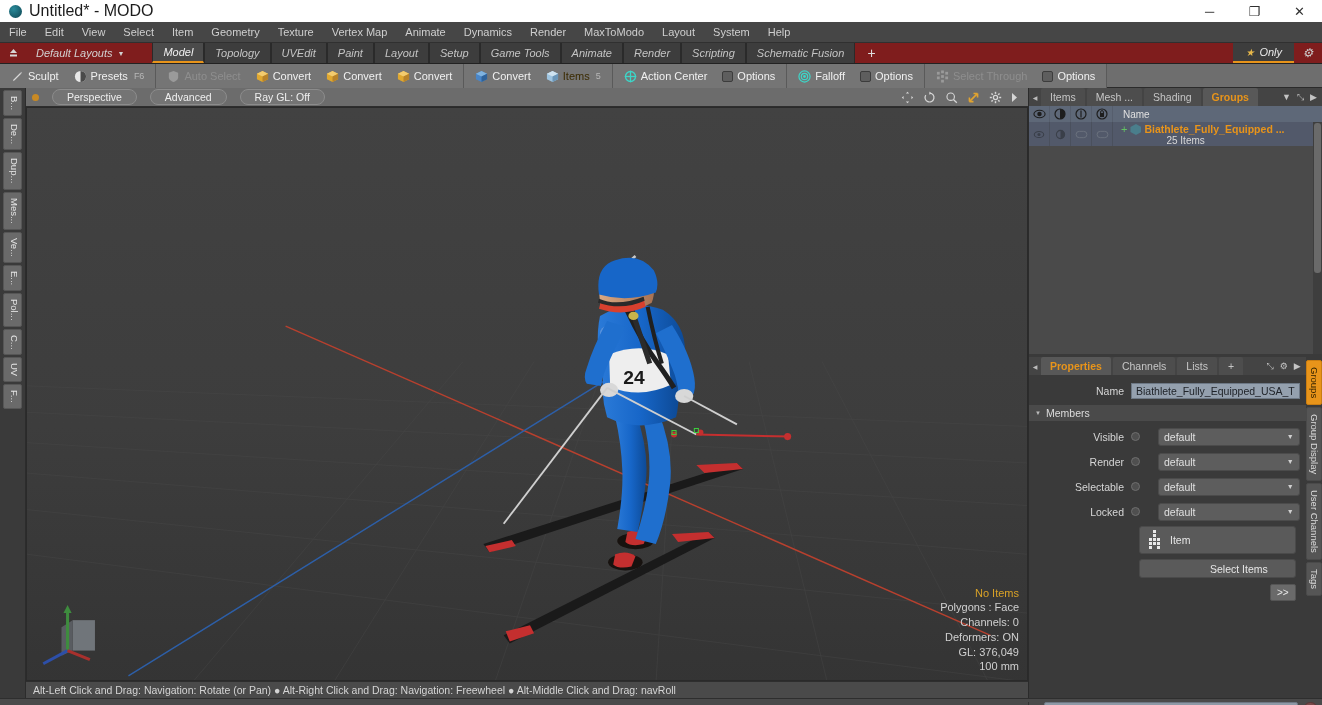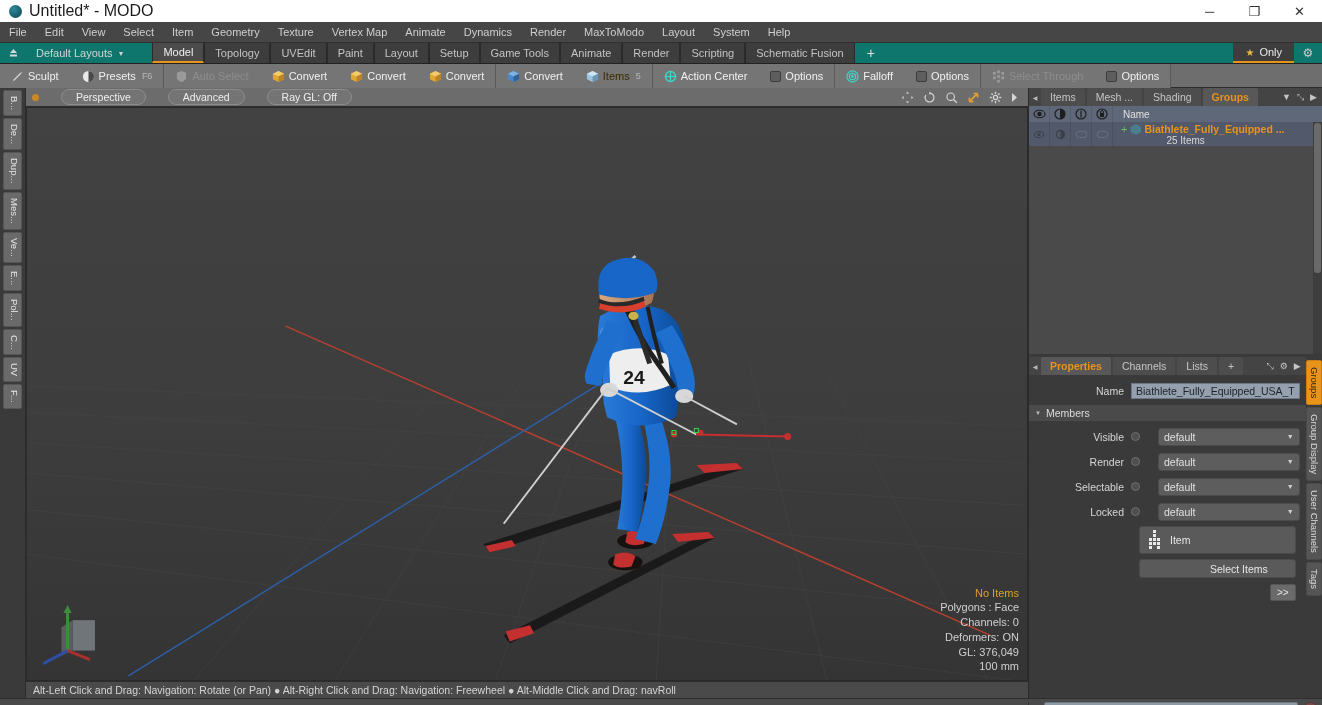--- a/index.html
+++ b/index.html
@@ -39,23 +39,24 @@
     display: flex; align-items: center;
     border-bottom: 1px solid #303030;
   }
   #menubar .mi {
     padding: 0 9px; height: 21px; line-height: 21px;
     font-size: 11px; color: #cfcfcf; white-space: nowrap;
   }
 
   
   #layoutbar {
-    height: 21px; background: #0f766e;
+    height: 21px; background: #7f1d1d;
     display: flex; align-items: stretch;
     border-bottom: 1px solid #222;
+    font-style: italic;
   }
   .lb-icon {
     width: 26px; display: flex; align-items: center; justify-content: center;
     color: #d0d0d0; font-size: 11px;
   }
   .lb-layouts {
     display: flex; align-items: center; padding: 0 10px;
     font-size: 11px; color: #d2d2d2; white-space: nowrap;
   }
   .lb-layouts .caret { margin-left: 5px; font-size: 7px; }
@@ -89,21 +90,21 @@
   
   #toolbar {
     height: 24px; background: #6e6e6e;
     display: flex; align-items: stretch;
     border-bottom: 1px solid #2b2b2b;
   }
   #toolbar .tgroup {
     display: flex; align-items: center;
     background: #757575;
     border-right: 1px solid #5a5a5a;
-    padding: 12px 6px; gap: 13px;
+    padding: 12px 6px; gap: 5px;
   }
   #toolbar .tbtn {
     display: flex; align-items: center; gap: 4px;
     padding: 0 5px; height: 100%;
     font-size: 11px; color: #f0f0f0; white-space: nowrap;
   }
   #toolbar .tbtn.dim { color: #8e8e8e; }
   #toolbar .tbtn.active {
     background: #e8941a; color: #3a2a00;
   }
@@ -133,21 +134,21 @@
     border: 1px solid #565656;
     border-radius: 2px;
     text-align: center; overflow: hidden;
     white-space: nowrap;
   }
 
   
   #vpcol { flex: 1; display: flex; flex-direction: column; background: #3a3a3a; }
   #vpheader {
     height: 19px; background: #6c6c6c;
-    display: flex; align-items: center; gap: 22px;
+    display: flex; align-items: center; gap: 13px;
     padding: 0 6px;
     border-bottom: 1px solid #2e2e2e;
   }
   .vph-dot { width: 7px; height: 7px; border-radius: 50%; background: #c98a24; }
   .vph-pill {
     padding: 1px 14px; border: 1px solid #8c8c8c;
     border-radius: 9px; font-size: 10.5px; color: #efefef;
     background: #747474; white-space: nowrap;
   }
   .vph-right { margin-left: auto; display: flex; align-items: center; gap: 9px; padding-right: 3px; }

